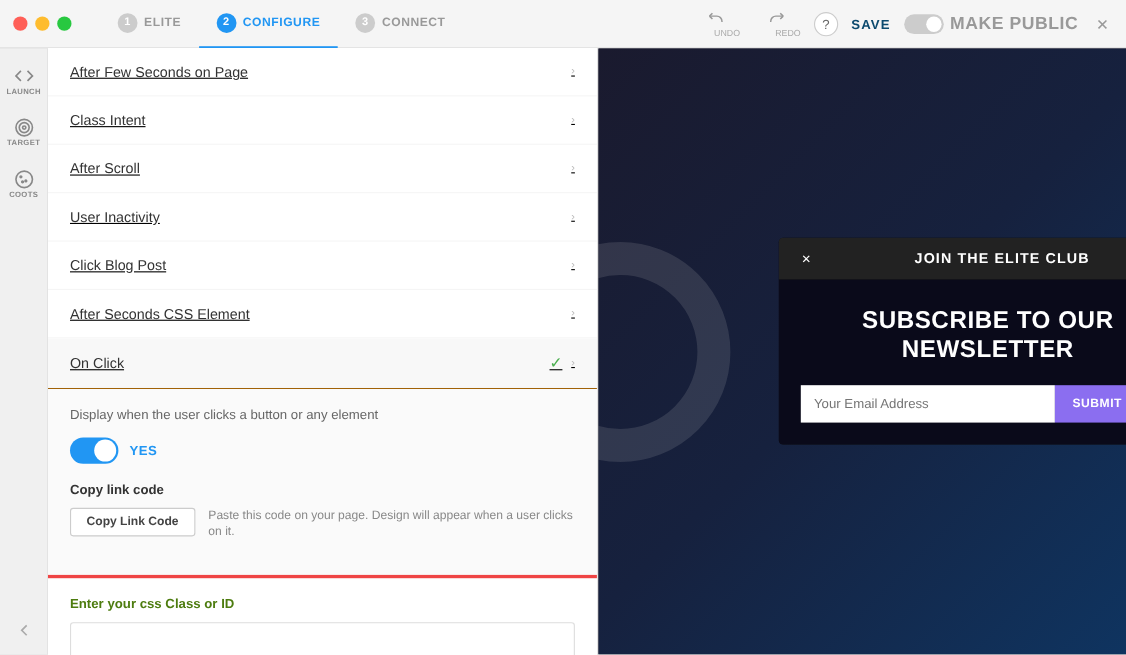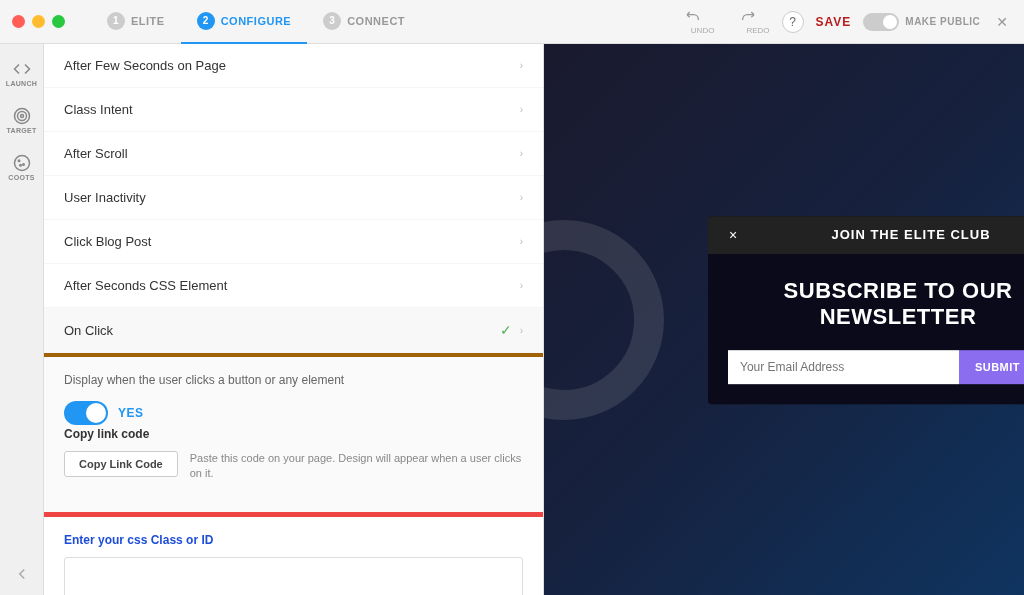--- a/index.html
+++ b/index.html
@@ -80,25 +80,25 @@
     .toolbar-btn svg { width: 16px; height: 16px; }
     .toolbar-btn-label { font-size: 8px; color: #aaa; padding-left: 20px; }
     .help-btn {
       width: 22px; height: 22px; border-radius: 50%;
       border: 1px solid #ccc; background: white;
       color: #666; font-size: 12px; cursor: pointer;
       display: flex; align-items: center; justify-content: center;
     }
     .save-btn {
       background: none; border: none; cursor: pointer;
-      font-size: 12px; font-weight: 700; color: #b91c1c; letter-spacing: 1px;
+      font-size: 12px; font-weight: 700; color: #0c4a6e; letter-spacing: 1px;
     }
     .toggle-switch {
       display: flex; align-items: center; gap: 6px;
-      font-size: 10px; color: #999; font-weight: 600; letter-spacing: 0.5px;
+      font-size: 16px; color: #999; font-weight: 600; letter-spacing: 0.5px;
     }
     .toggle {
       width: 36px; height: 18px;
       background: #ccc; border-radius: 9px;
       position: relative; cursor: pointer;
     }
     .toggle-knob {
       width: 14px; height: 14px; background: white; border-radius: 50%;
       position: absolute; top: 2px; right: 2px;
     }
@@ -145,43 +145,43 @@
 
     
     .config-panel {
       width: 500px;
       background: white;
       overflow-y: auto;
       border-right: 1px solid #e0e0e0;
       flex-shrink: 0;
     }
 
-    .menu-list { border-bottom: 4px solid #a16207; }
+    .menu-list { border-bottom: 1px solid #a16207; text-decoration: underline; }
     .menu-item {
       display: flex;
       align-items: center;
       justify-content: space-between;
       padding: 14px 20px;
       cursor: pointer;
       border-bottom: 1px solid #f5f5f5;
       font-size: 13px;
       color: #333;
     }
     .menu-item.selected { background: #f8f8f8; }
     .menu-item-chevron { color: #bbb; font-size: 10px; }
     .menu-item-badge { color: #4caf50; font-size: 14px; margin-right: 4px; }
 
     
     .expanded-section {
       background: #fafafa;
       padding: 16px 20px 20px;
-      border-bottom: 5px solid #ef4444;
+      border-bottom: 3px solid #ef4444;
     }
     .toggle-row {
-      display: flex; align-items: center; gap: 10px; margin-bottom: 2px;
+      display: flex; align-items: center; gap: 10px; margin-bottom: 16px;
     }
     .toggle-blue {
       width: 44px; height: 24px; background: #2196f3; border-radius: 12px;
       position: relative; cursor: pointer;
     }
     .toggle-blue-knob {
       width: 20px; height: 20px; background: white; border-radius: 50%;
       position: absolute; top: 2px; right: 2px;
     }
     .toggle-yes { font-size: 12px; font-weight: 700; color: #2196f3; letter-spacing: 0.5px; }
@@ -190,21 +190,21 @@
     .copy-link-desc { font-size: 11px; color: #888; margin-bottom: 10px; line-height: 1.4; }
     .copy-link-btn {
       border: 1px solid #ccc; background: white; padding: 6px 14px;
       font-size: 11px; font-weight: 600; color: #444; cursor: pointer;
       border-radius: 3px;
       display: inline-flex; align-items: center; gap: 4px;
       margin-bottom: 6px;
     }
 
     .css-section { padding: 16px 20px 20px; }
-    .css-label { font-size: 12px; font-weight: 700; color: #1d4ed8; margin-bottom: 10px; }
+    .css-label { font-size: 12px; font-weight: 700; color: #4d7c0f; margin-bottom: 10px; }
     .css-input {
       width: 100%; height: 48px;
       border: 1px solid #ddd; border-radius: 3px;
       padding: 8px; font-size: 12px; color: #444;
       resize: none; outline: none;
       margin-bottom: 12px;
     }
 
     
     .preview-panel {

